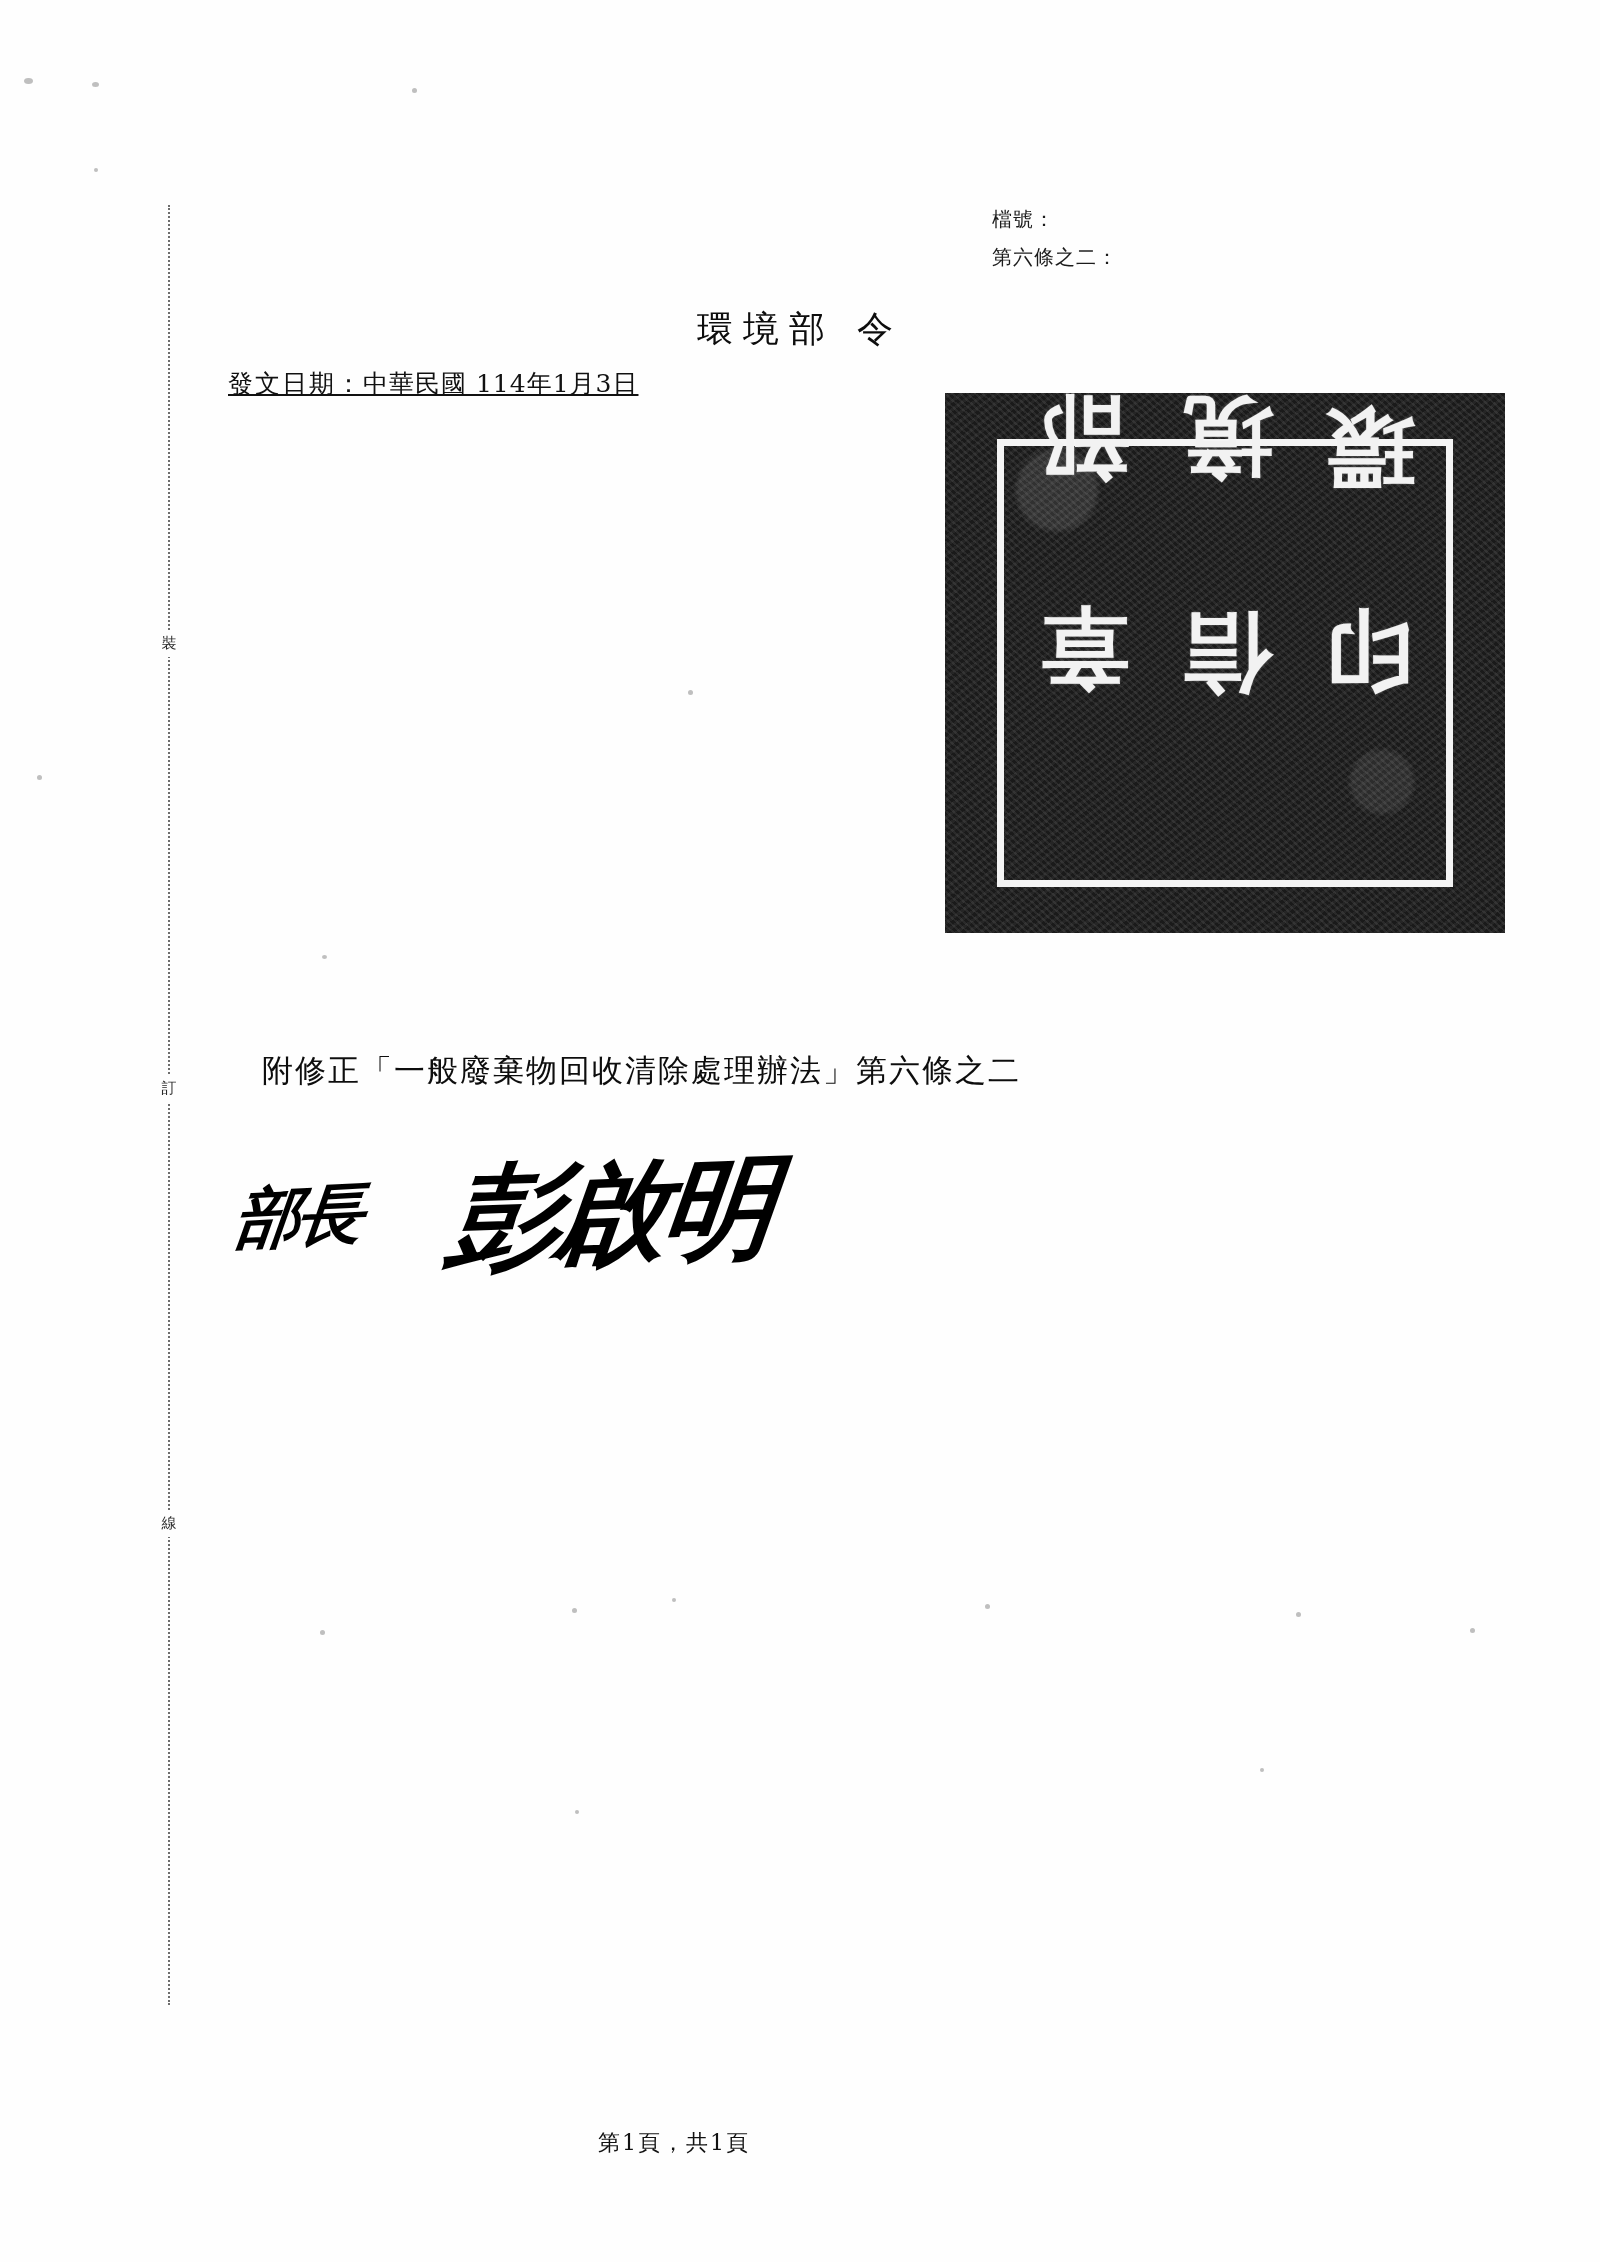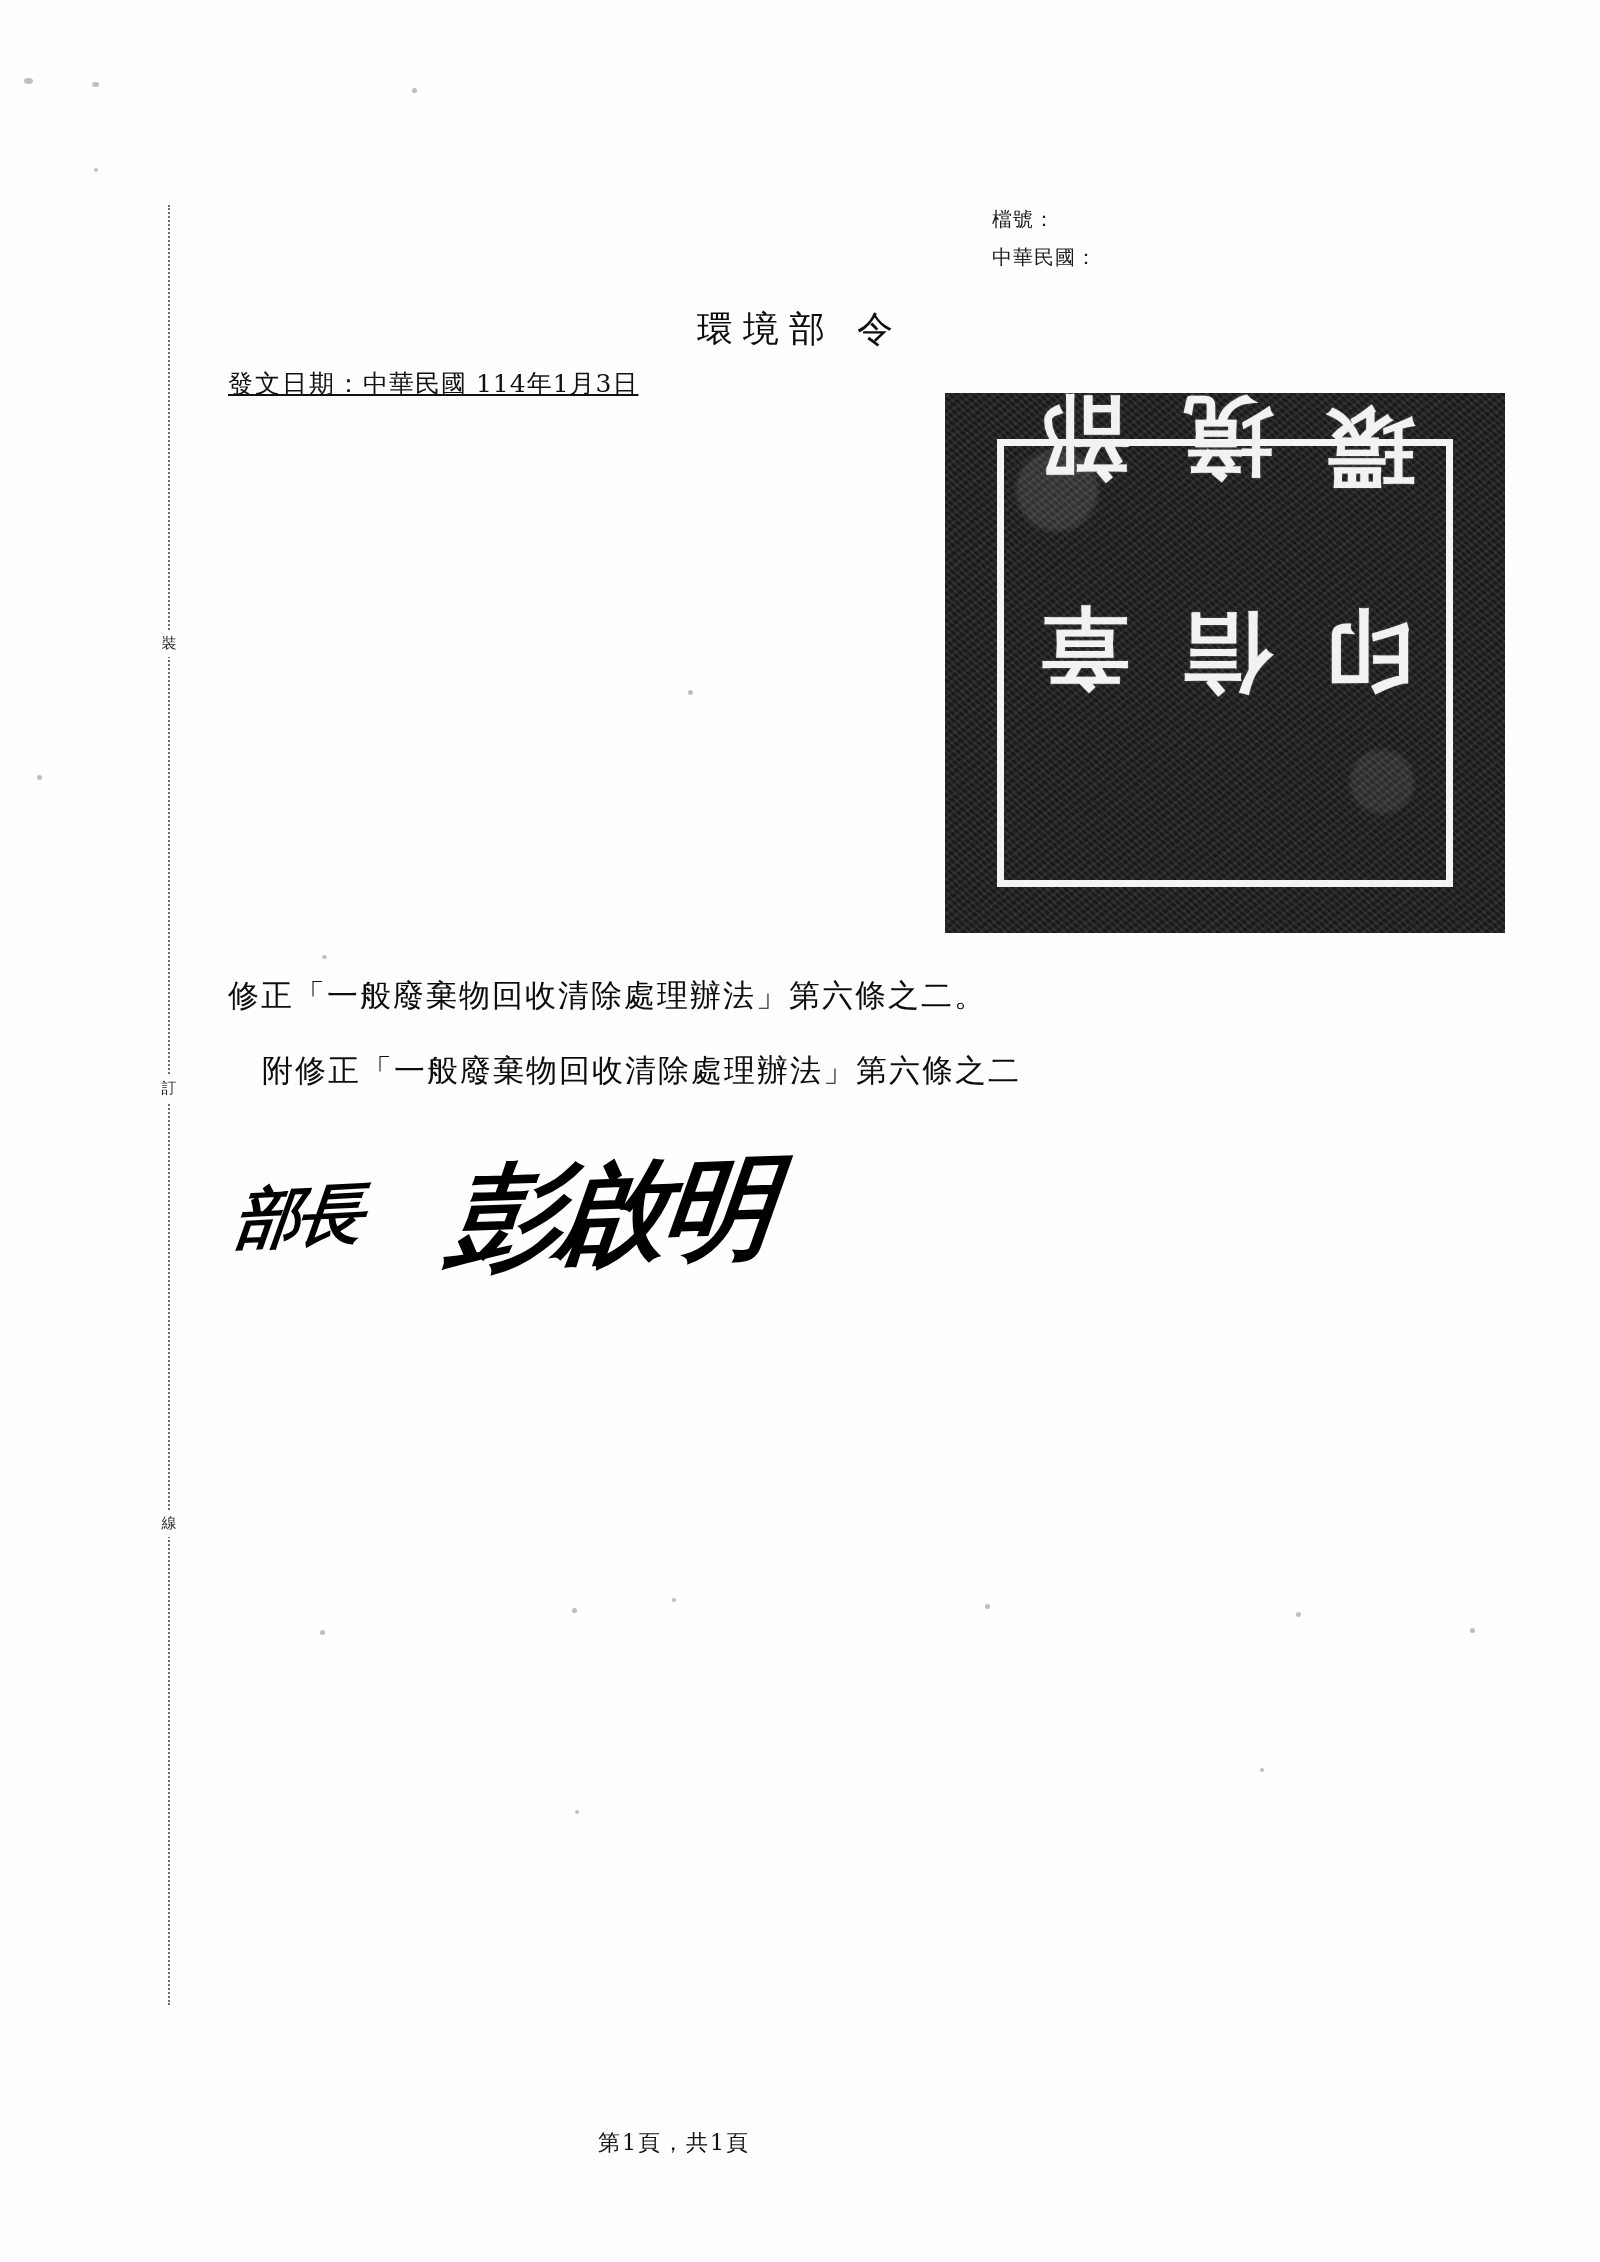--- a/index.html
+++ b/index.html
@@ -226,21 +226,21 @@
   <div class="speck" style="left:575px;top:1810px;width:4px;height:4px;"></div>
   <div class="speck" style="left:1260px;top:1768px;width:4px;height:4px;"></div>
 
   <div class="fold-line"></div>
   <div class="fold-label" style="top:630px;">裝</div>
   <div class="fold-label" style="top:1075px;">訂</div>
   <div class="fold-label" style="top:1510px;">線</div>
 
   <div class="filebox">
     <div>檔號：</div>
-    <div>中華民國：</div>
+    <div>第六條之二：</div>
   </div>
 
   <div class="doc-title">
     <span>環境部</span><span class="gap"></span><span>令</span>
   </div>
 
   <div class="meta">
     <div class="meta-row">
       <span class="meta-label">發文日期：</span><span class="meta-value">中華民國 114年1月3日</span>
     </div>
@@ -252,21 +252,20 @@
     <div class="seal-grid">
       <div class="seal-ch">環</div>
       <div class="seal-ch">境</div>
       <div class="seal-ch">部</div>
       <div class="seal-ch">印</div>
       <div class="seal-ch">信</div>
       <div class="seal-ch">章</div>
     </div>
   </div>
 
-  <div class="body-1">修正「一般廢棄物回收清除處理辦法」第六條之二。</div>
   <div class="body-2">附修正「一般廢棄物回收清除處理辦法」第六條之二</div>
 
   <div class="sig-wrap">
     <div class="sig-title">部長</div>
     <div class="sig-name">彭啟明</div>
   </div>
 
   <div class="footer">第1頁，共1頁</div>
 
 </div>

